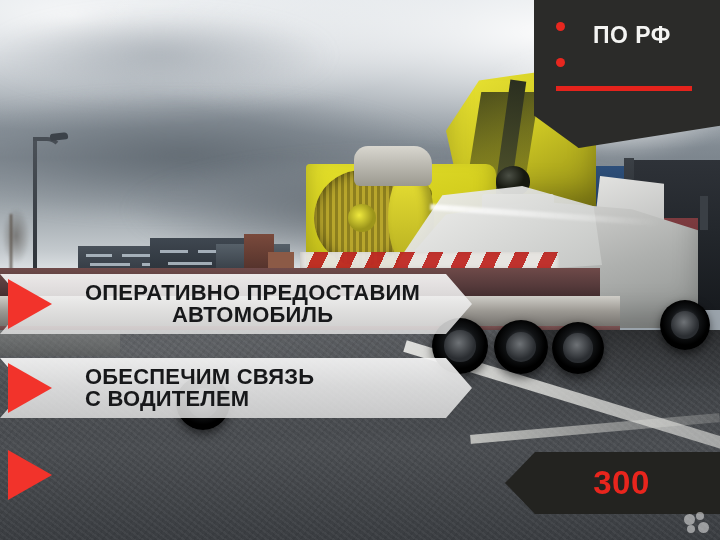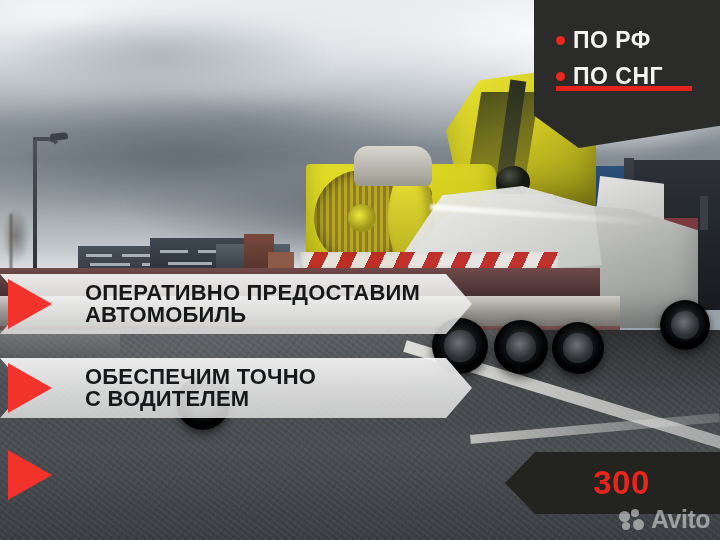--- a/index.html
+++ b/index.html
@@ -251,21 +251,21 @@
   .badge{
     position:absolute;left:534px;top:0px;width:186px;height:148px;
     background:#2b2b29;
     clip-path:polygon(0% 0%,100% 0%,100% 85%,24% 100%,0% 78%);
     box-shadow:0 2px 10px rgba(0,0,0,.35);
   }
   .badge-list{
     position:absolute;left:556px;top:22px;width:160px;
   }
   .badge-row{
-    display:flex;align-items:center;gap:8px;height:36px;
+    display:flex;align-items:flex-start;gap:28px;height:36px;
   }
   .bullet{
     width:9px;height:9px;border-radius:50%;background:#e8271f;flex:0 0 auto;
   }
   .badge-txt{
     color:#f4f4f2;font-weight:700;font-size:23px;letter-spacing:.5px;
     font-family:"Liberation Sans",sans-serif;white-space:nowrap;
   }
   .badge-rule{
     position:absolute;left:556px;top:86px;width:136px;height:5px;background:#e5231c;
@@ -281,21 +281,21 @@
     position:absolute;left:85px;top:50%;transform:translateY(-50%);
     color:#17181a;font-weight:700;line-height:1.02;letter-spacing:.2px;
     font-family:"Liberation Sans",sans-serif;white-space:pre-line;
   }
   .arrow{
     position:absolute;width:0;height:0;
     border-top:25px solid transparent;border-bottom:25px solid transparent;
     border-left:44px solid #f2332b;
   }
 
-  #banner1{top:274px;width:472px;height:60px;}
+  #banner1{top:274px;width:472px;height:60px;text-align:center;}
   #banner2{top:358px;width:472px;height:60px;}
   #banner3{top:446px;width:476px;height:66px;}
 
   #arrow1{left:8px;top:279px;}
   #arrow2{left:8px;top:363px;}
   #arrow3{left:8px;top:450px;}
 
   #banner1 .btext,#banner2 .btext{font-size:22px;}
   #banner3 .btext{font-size:22px;}
 
@@ -419,48 +419,46 @@
   </div>
 
   <div class="badge"></div>
   <div class="badge-list">
     <div class="badge-row">
       <span class="bullet"></span>
       <span class="badge-txt">ПО РФ</span>
     </div>
     <div class="badge-row">
       <span class="bullet"></span>
-      <span class="badge-txt">ПО СНГ</span>
     </div>
   </div>
   <div class="badge-rule"></div>
 
   <div class="banner" id="banner1">
     <div class="btext">ОПЕРАТИВНО ПРЕДОСТАВИМ
 АВТОМОБИЛЬ</div>
   </div>
   <div class="arrow" id="arrow1"></div>
 
   <div class="banner" id="banner2">
-    <div class="btext">ОБЕСПЕЧИМ ТОЧНО
+    <div class="btext">ОБЕСПЕЧИМ СВЯЗЬ
 С ВОДИТЕЛЕМ</div>
   </div>
   <div class="arrow" id="arrow2"></div>
 
   <div class="arrow" id="arrow3"></div>
 
   <div class="price">
     <div class="price-inner">
       <span class="p-red">300</span>
     </div>
   </div>
 
   <div class="avito">
     <span class="avito-logo">
       <i class="c1"></i>
         <i class="c2"></i>
         <i class="c3"></i>
         <i class="c4"></i>
     </span>
-    <span class="avito-word">Avito</span>
   </div>
 
 </div>
 
 </body></html>

